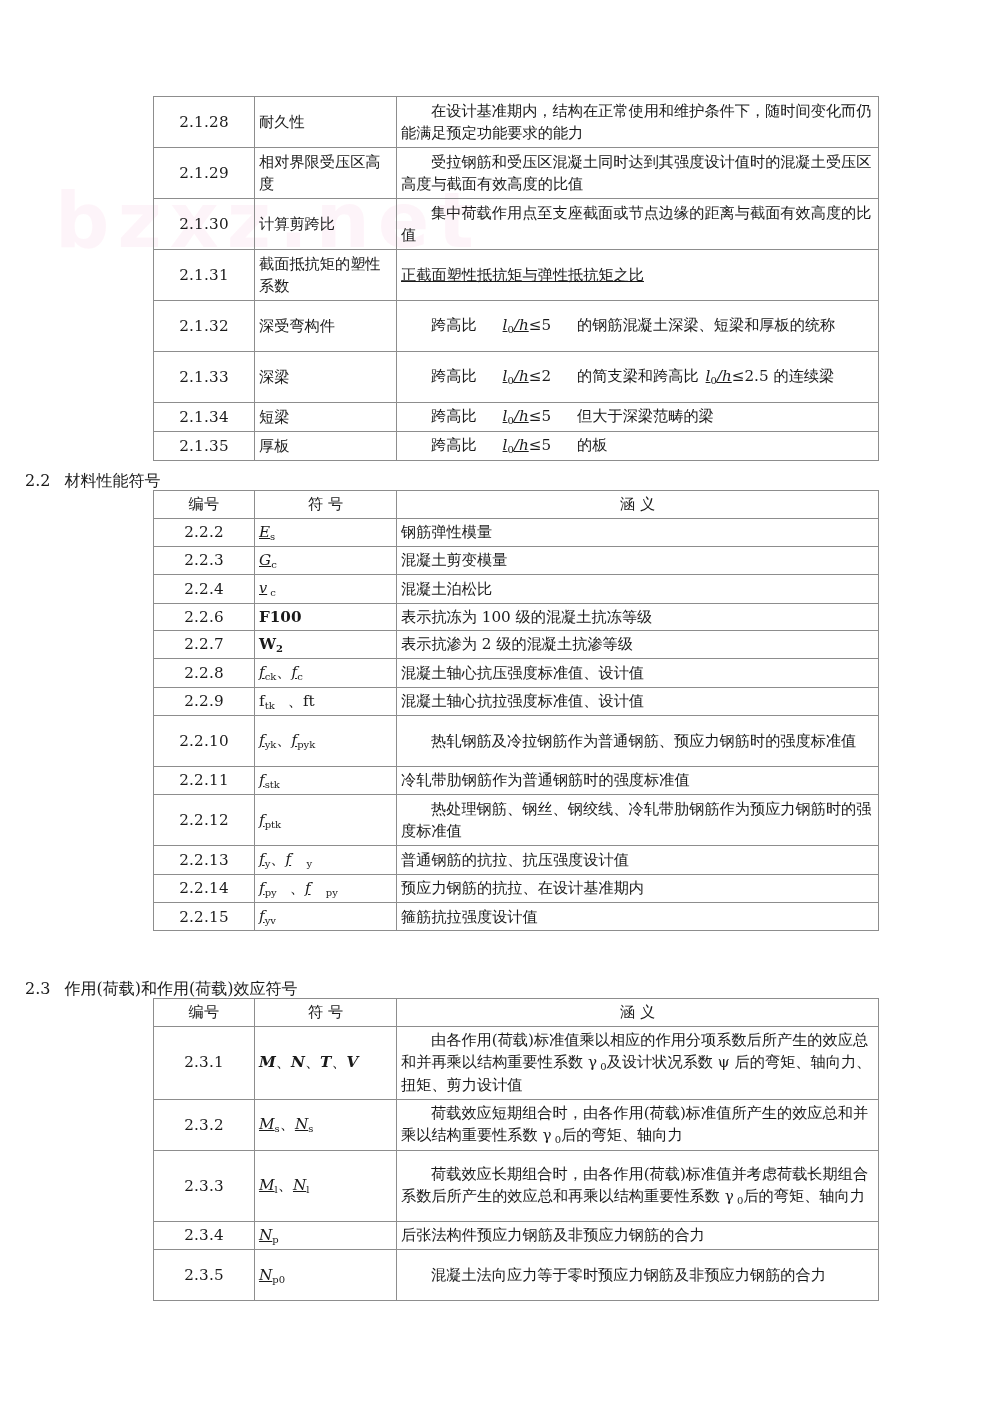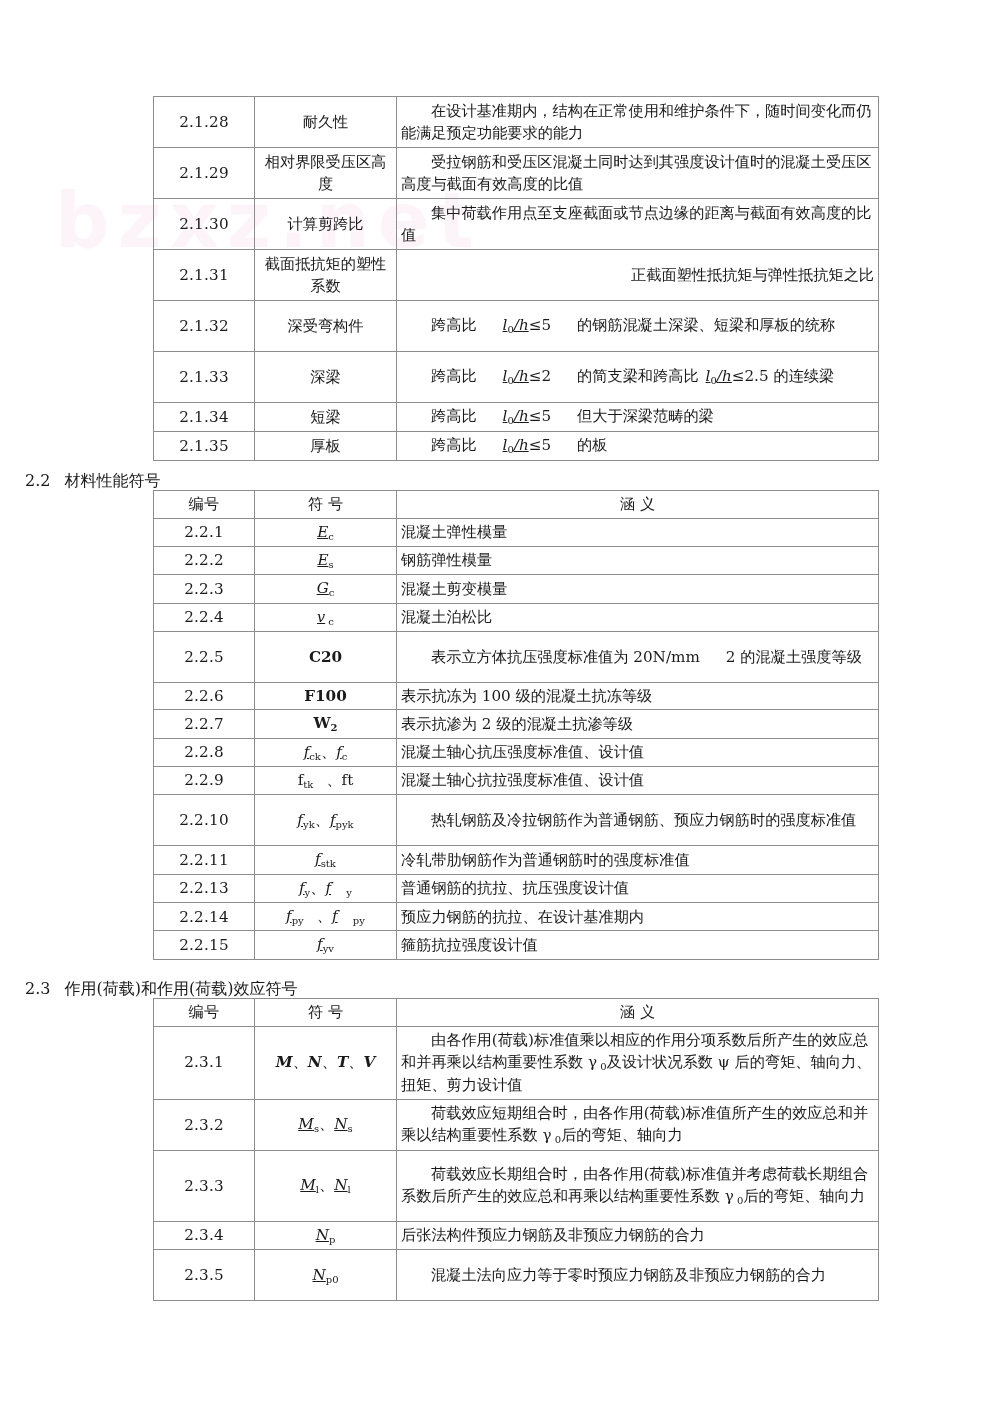--- a/index.html
+++ b/index.html
@@ -51,21 +51,21 @@
   }
   table.doc-table td, table.doc-table th {
     border: 1px solid #8d8d8d;
     vertical-align: middle;
     padding: 2px 4px;
     font-size: 15.2px;
     line-height: 1.48;
     font-weight: normal;
   }
   .col-no    { width: 92px;  text-align: center; font-family: "DejaVu Serif","Liberation Serif",serif; font-weight: bold; letter-spacing: .2px;}
-  .col-sym   { width: 133px; text-align: center; }
+  .col-sym   { width: 133px; text-align: left; }
   .col-mean  { text-align: left; padding-left: 7px; padding-right: 6px;}
 
   .hdr td { text-align: center; font-size: 15.5px; padding-top: 3px; padding-bottom: 3px; margin-top: 28px;}
   .hdr .col-no { font-weight: normal; }
 
   
   .mean-p { margin: 0; text-indent: 30px; }
   .mean-p.noind { text-indent: 0; }
 
   
@@ -126,21 +126,21 @@
           <td class="col-no tall2">2.1.30</td>
           <td class="col-sym tall2">计算剪跨比</td>
           <td class="col-mean tall2">
             <p class="mean-p">集中荷载作用点至支座截面或节点边缘的距离与截面有效高度的比值</p>
           </td>
         </tr>
         <tr>
           <td class="col-no tall2">2.1.31</td>
           <td class="col-sym tall2">截面抵抗矩的塑性系数</td>
           <td class="col-mean tall2">
-            <p class="mean-p noind" style="text-align:right;">正截面塑性抵抗矩与弹性抵抗矩之比</p>
+            <p class="mean-p noind" style="text-align:left;text-decoration:underline;">正截面塑性抵抗矩与弹性抵抗矩之比</p>
           </td>
         </tr>
         <tr>
           <td class="col-no tall2">2.1.32</td>
           <td class="col-sym tall2">深受弯构件</td>
           <td class="col-mean tall2">
             <p class="mean-p"><span>跨高比</span><span class="gap"></span><i class="m">l<sub class="s">0</sub>/h</i><span>≤5</span><span class="gap"></span><span>的钢筋混凝土深梁、短梁和厚板的统称</span></p>
           </td>
         </tr>
         <tr>
@@ -177,47 +177,35 @@
   <div class="block-t2">
     <table class="doc-table">
       <tbody>
         <tr class="hdr">
           <td class="col-no">编号</td>
           <td class="col-sym">符  号</td>
           <td class="col-mean" style="text-align:center;">涵    义</td>
         </tr>
 
         <tr>
-          <td class="col-no">2.2.1</td>
-          <td class="col-sym"><i class="m">E</i><sub class="s">c</sub></td>
-          <td class="col-mean">混凝土弹性模量</td>
-        </tr>
-        <tr>
           <td class="col-no">2.2.2</td>
           <td class="col-sym"><i class="m">E</i><sub class="s">s</sub></td>
           <td class="col-mean">钢筋弹性模量</td>
         </tr>
         <tr>
           <td class="col-no">2.2.3</td>
           <td class="col-sym"><i class="m">G</i><sub class="s">c</sub></td>
           <td class="col-mean">混凝土剪变模量</td>
         </tr>
         <tr>
           <td class="col-no">2.2.4</td>
           <td class="col-sym"><i class="m" style="font-size:0.95em;">v</i><sub class="s">&nbsp;c</sub></td>
           <td class="col-mean">混凝土泊松比</td>
         </tr>
 
-        <tr>
-          <td class="col-no tall2">2.2.5</td>
-          <td class="col-sym tall2"><span style="font-weight:bold;">C20</span></td>
-          <td class="col-mean tall2">
-            <p class="mean-p"><span>表示立方体抗压强度标准值为 20N/mm</span><span class="gap"></span><span>2</span> <span>的混凝土强度等级</span></p>
-          </td>
-        </tr>
 
         <tr>
           <td class="col-no">2.2.6</td>
           <td class="col-sym"><span style="font-weight:bold;">F100</span></td>
           <td class="col-mean">表示抗冻为 100 级的混凝土抗冻等级</td>
         </tr>
         <tr>
           <td class="col-no">2.2.7</td>
           <td class="col-sym"><span style="font-weight:bold;">W</span><sub class="s" style="font-weight:bold;">2</sub></td>
           <td class="col-mean">表示抗渗为 2 级的混凝土抗渗等级</td>
@@ -237,20 +225,27 @@
           <td class="col-no tall2">2.2.10</td>
           <td class="col-sym tall2"><i class="m">f</i><sub class="s">yk</sub>、<i class="m">f</i><sub class="s">pyk</sub></td>
           <td class="col-mean tall2">
             <p class="mean-p">热轧钢筋及冷拉钢筋作为普通钢筋、预应力钢筋时的强度标准值</p>
           </td>
         </tr>
         <tr>
           <td class="col-no">2.2.11</td>
           <td class="col-sym"><i class="m">f</i><sub class="s">stk</sub></td>
           <td class="col-mean">冷轧带肋钢筋作为普通钢筋时的强度标准值</td>
+        </tr>
+        <tr>
+          <td class="col-no tall2">2.2.12</td>
+          <td class="col-sym tall2"><i class="m">f</i><sub class="s">ptk</sub></td>
+          <td class="col-mean tall2">
+            <p class="mean-p">热处理钢筋、钢丝、钢绞线、冷轧带肋钢筋作为预应力钢筋时的强度标准值</p>
+          </td>
         </tr>
         <tr>
           <td class="col-no">2.2.13</td>
           <td class="col-sym"><i class="m">f</i><sub class="s">y</sub>、<i class="m">f</i><sup class="s">′</sup><span class="gap-s"></span><sub class="s">y</sub></td>
           <td class="col-mean">普通钢筋的抗拉、抗压强度设计值</td>
         </tr>
         <tr>
           <td class="col-no">2.2.14</td>
           <td class="col-sym"><i class="m">f</i><sub class="s">py</sub><span class="gap-s"></span>、<i class="m">f</i><sup class="s">′</sup><span class="gap-s"></span><sub class="s">py</sub></td>
           <td class="col-mean">预应力钢筋的抗拉、在设计基准期内</td>

